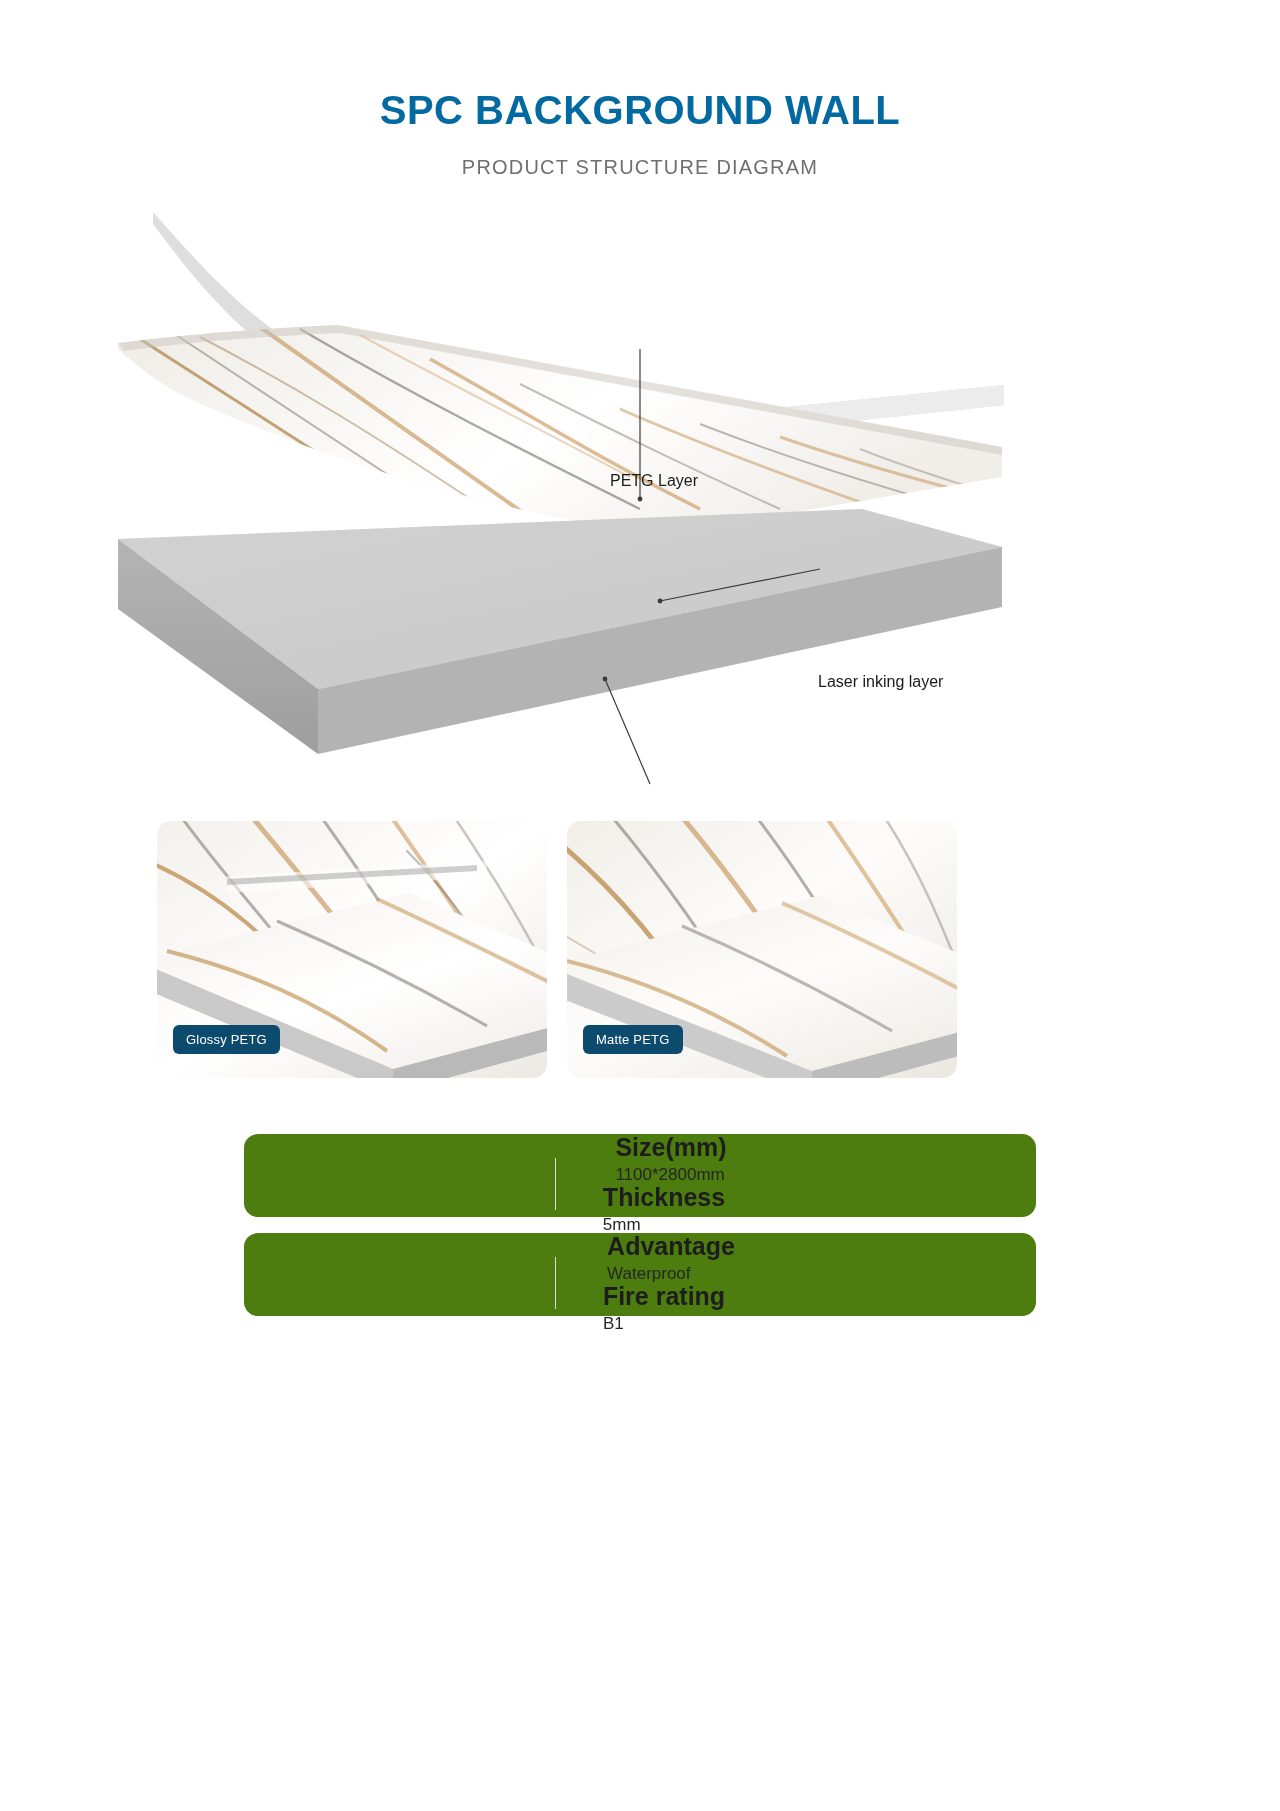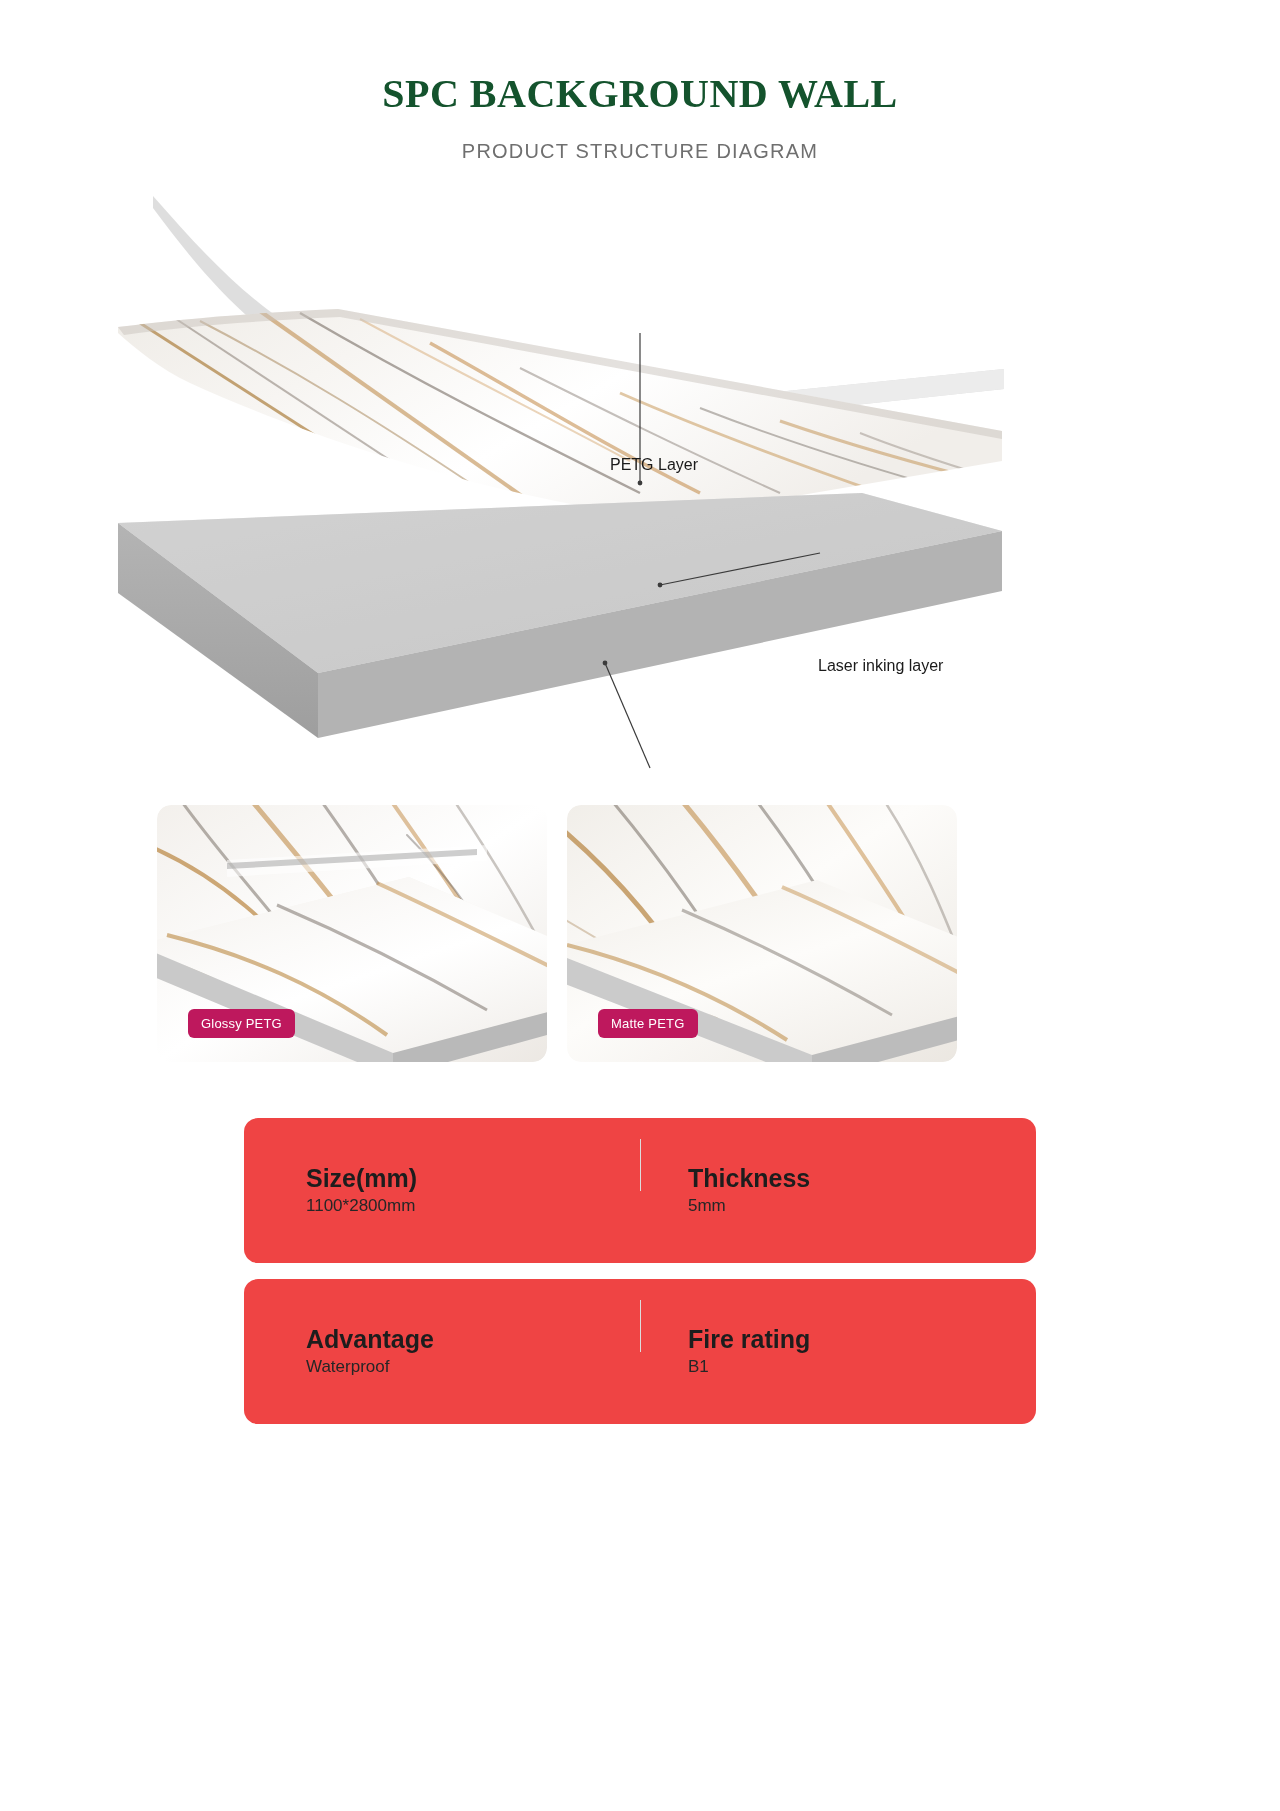--- a/index.html
+++ b/index.html
@@ -19,24 +19,23 @@
 
   
   .header {
     text-align: center;
     padding-top: 72px;
   }
   .title {
     font-size: 40px;
     font-weight: bold;
     letter-spacing: 0.5px;
-    color: #14532d;
-    margin: 0;
+    color: #0369a1;
+    margin: 16px;
     line-height: 1.1;
-    font-family: Liberation Serif, serif;
   }
   .subtitle {
     margin: 24px 0 0 0;
     font-size: 20px;
     letter-spacing: 1.2px;
     color: #6f6f6f;
     font-weight: normal;
   }
 
   
@@ -74,42 +73,43 @@
     width: 390px;
     height: 257px;
     border-radius: 14px;
     overflow: hidden;
   }
   .sample.left  { left: 157px; }
   .sample.right { left: 567px; }
   .sample svg { position: absolute; top: 0; left: 0; }
   .chip {
     position: absolute;
-    left: 31px;
+    left: 16px;
     bottom: 24px;
-    background: #be185d;
+    background: #0c4a6e;
     color: #ffffff;
     font-size: 13px;
     padding: 7px 13px;
     border-radius: 6px;
     letter-spacing: 0.2px;
   }
 
   
   .specs {
     width: 792px;
     margin: 43px auto 0 auto;
   }
   .spec-row {
     display: flex;
-    background: #ef4444;
+    background: #4d7c0f;
     border-radius: 14px;
-    height: 145px;
+    height: 83px;
     margin-bottom: 16px;
     align-items: center;
+    flex-direction: column;
   }
   .spec-cell {
     flex: 1 1 50%;
     padding-left: 62px;
     position: relative;
   }
   .spec-cell.second {
     padding-left: 48px;
   }
   .spec-cell.second::before {

